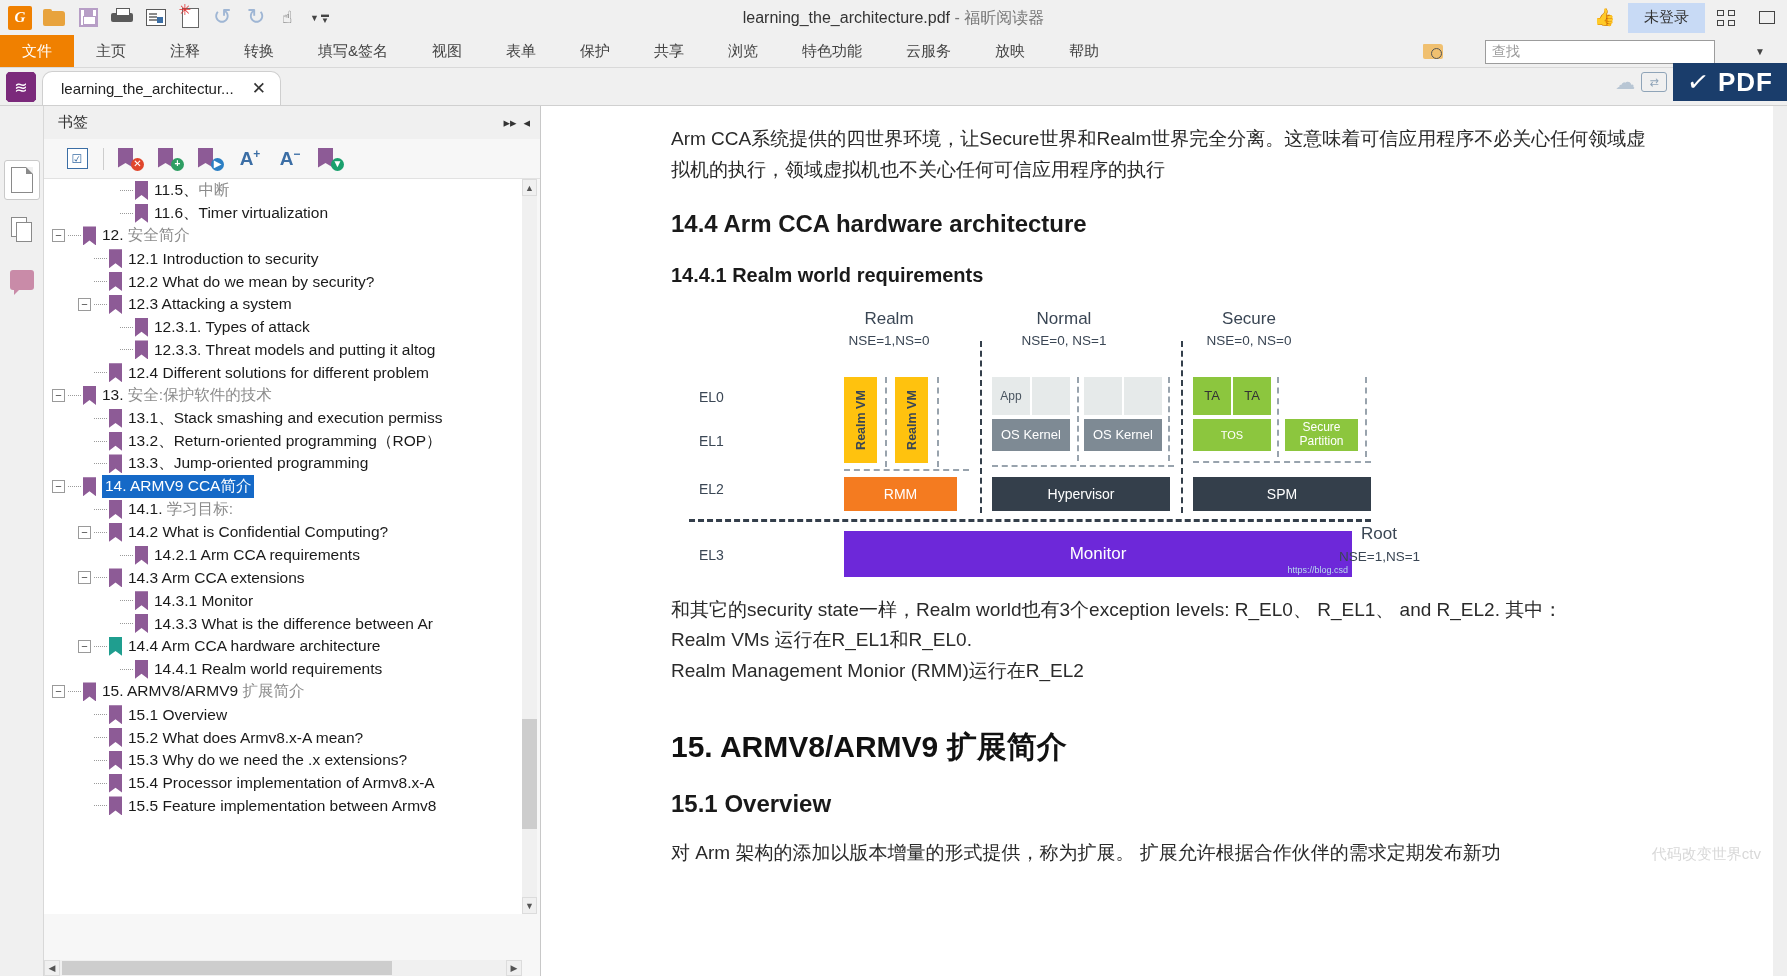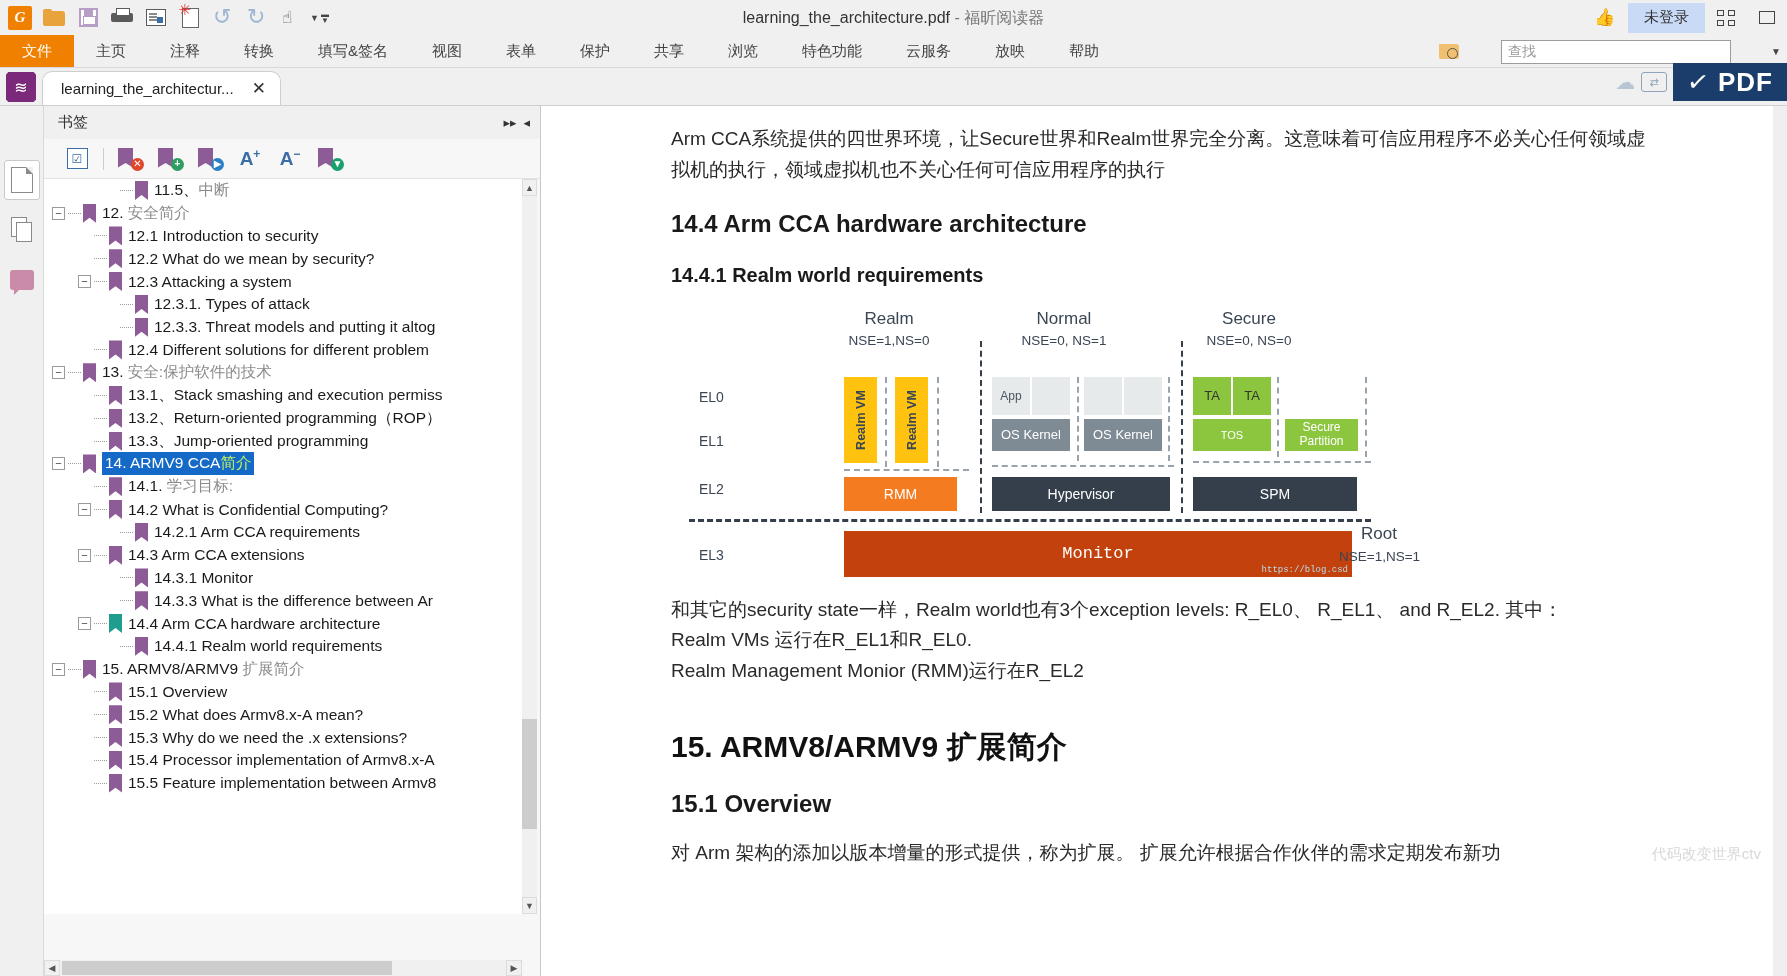--- a/index.html
+++ b/index.html
@@ -230,21 +230,21 @@
   .bm-mark {
     width:13px; height:19px; flex:none; margin-right:6px;
     background:#8d5b96;
     clip-path: polygon(0 0, 100% 0, 100% 100%, 50% 74%, 0 100%);
   }
   .bm-mark.teal { background:#1f9e8f; }
   .bm-label .cn { color:#8b8b8b; }
   .bm-row.selected .bm-label {
     background:#1569c7; color:#fff; padding:1px 3px;
   }
-  .bm-row.selected .bm-label .cn { color:#bef264; }
+  .bm-row.selected .bm-label .cn { color:#ffffff; }
 
   .bm-scroll-v {
     position:absolute; right:3px; top:73px; width:15px; height:735px; background:#f0f0f0;
   }
   .sb-arrow {
     width:15px; height:17px; background:#f0f0f0; border:1px solid #dcdcdc;
     display:flex; align-items:center; justify-content:center; font-size:9px; color:#555;
   }
   .sb-thumb { position:absolute; left:0; width:15px; background:#cdcdcd; }
   .bm-scroll-h {
@@ -277,21 +277,21 @@
   .dg-box { position:absolute; display:flex; align-items:center; justify-content:center; text-align:center; }
   .b-yellow { background:#ffc20e; color:#3a4654; font-size:12.5px; font-weight:bold; }
   .b-yellow span { transform: rotate(-90deg); white-space:nowrap; }
   .b-app { background:#e6eaea; color:#4a5560; font-size:12px; }
   .b-blank { background:#e6eaea; }
   .b-kernel { background:#7e8a94; color:#fff; font-size:13px; }
   .b-green { background:#8cc63e; color:#333; font-size:13px; }
   .b-green-w { background:#8cc63e; color:#fff; font-size:11px; }
   .b-dark { background:#343f4b; color:#fff; font-size:14px; }
   .b-orange { background:#f47b20; color:#fff; font-size:14px; }
-  .b-monitor { background:#c2410c; color:#fff; font-size:17px;font-family:Liberation Mono, monospace; }
+  .b-monitor { background:#6d28d9; color:#fff; font-size:17px; }
   .dash-v { position:absolute; border-left:2px dashed #98a3ad; }
   .dash-v-strong { position:absolute; border-left:2.5px dashed #343f4b; }
   .dash-h { position:absolute; border-top:2px dashed #98a3ad; }
   .dash-h-strong { position:absolute; border-top:3px dashed #343f4b; }
   .wm { position:absolute; font-size:9px; color:#b8dceb; right:4px; bottom:2px; }
   .root-lbl { position:absolute; font-size:17px; color:#3a4654; }
   .root-sub { position:absolute; font-size:13.5px; color:#3a4654; }
 
   .wm-bottom {
     position:absolute; right:12px; bottom:112px; font-size:15px; color:#d8d8d8;
@@ -374,21 +374,21 @@
     <div class="menu-item">表单</div>
     <div class="menu-item">保护</div>
     <div class="menu-item">共享</div>
     <div class="menu-item">浏览</div>
     <div class="menu-item">特色功能</div>
     <div class="menu-item">云服务</div>
     <div class="menu-item">放映</div>
     <div class="menu-item">帮助</div>
   </div>
 
-<div class="findbox" style="padding-right:6px;gap:40px;">
+<div class="findbox" style="padding-right:22px;gap:40px;">
   <div class="ico-find-folder"></div>
   <div class="find-input">查找</div>
   <div class="find-caret">▼</div>
 </div>
 
 <div class="tabstrip">
   <div class="brand-mark">≋</div>
   <div class="doc-tab">
     <span>learning_the_architectur...</span>
     <span class="tab-close">✕</span>
@@ -466,20 +466,27 @@
 
   <div class="bm-tree" id="bmtree">
       <div class="bm-row">
         <span style="width: 60px; flex: 0 0 auto;"></span>
         <span class="bm-toggle-spacer"></span>
         <span class="bm-dots"></span>
         <span class="bm-mark"></span>
         <span class="bm-label"><span>11.5、</span><span class="cn">中断</span></span>
       </div>
       <div class="bm-row">
+        <span style="width: 60px; flex: 0 0 auto;"></span>
+        <span class="bm-toggle-spacer"></span>
+        <span class="bm-dots"></span>
+        <span class="bm-mark"></span>
+        <span class="bm-label"><span>11.6、Timer virtualization</span></span>
+      </div>
+      <div class="bm-row">
         <span style="width: 8px; flex: 0 0 auto;"></span>
         <span class="bm-toggle">−</span>
         <span class="bm-dots"></span>
         <span class="bm-mark"></span>
         <span class="bm-label"><span>12. </span><span class="cn">安全简介</span></span>
       </div>
       <div class="bm-row">
         <span style="width: 34px; flex: 0 0 auto;"></span>
         <span class="bm-toggle-spacer"></span>
         <span class="bm-dots"></span>
@@ -739,21 +746,21 @@
         </div>
         <div class="dg-box b-green-w" style="left:514px; top:110px; width:78px; height:32px;">
           <span>TOS</span>
         </div>
         <div class="dash-v" style="left:598px; top:68px; height:80px;"></div>
         <div class="dg-box b-green-w" style="left:606px; top:110px; width:73px; height:32px; font-size:12px; line-height:1.15;">
           <span>Secure Partition</span>
         </div>
         <div class="dash-v" style="left:686px; top:68px; height:80px;"></div>
         <div class="dash-h" style="left:514px; top:152px; width:178px;"></div>
-        <div class="dg-box b-dark" style="left:514px; top:168px; width:164px; height:34px;">
+        <div class="dg-box b-dark" style="left:514px; top:168px; width:178px; height:34px;">
           <span>SPM</span>
         </div>
 
         <div class="dash-h-strong" style="left:10px; top:210px; width:682px;"></div>
         <div class="dg-box b-monitor" style="left:165px; top:222px; width:508px; height:46px;">
           <span>Monitor</span>
           <span class="wm">https://blog.csd</span>
         </div>
 
         <div class="root-lbl" style="left:682px; top:215px;">Root</div>

